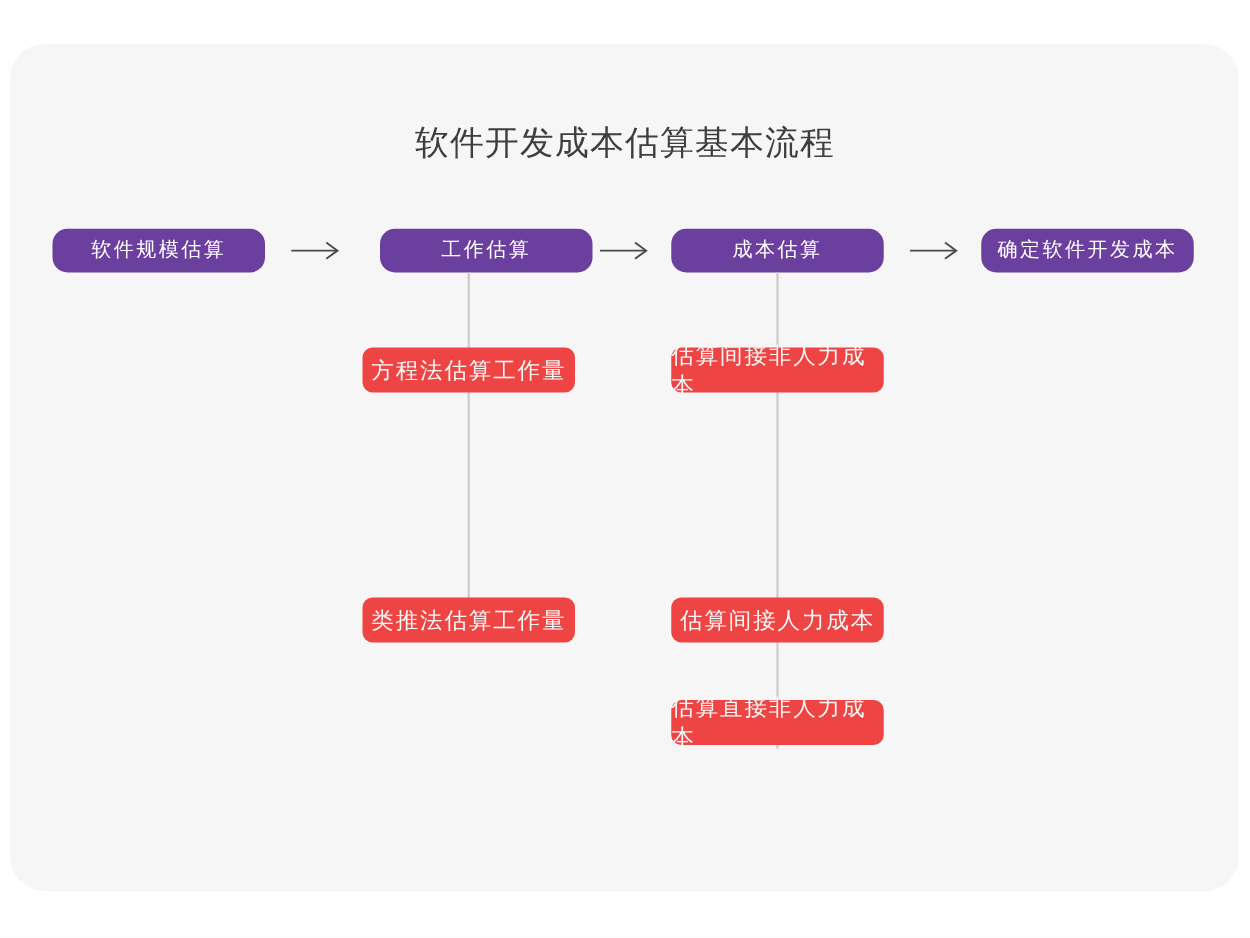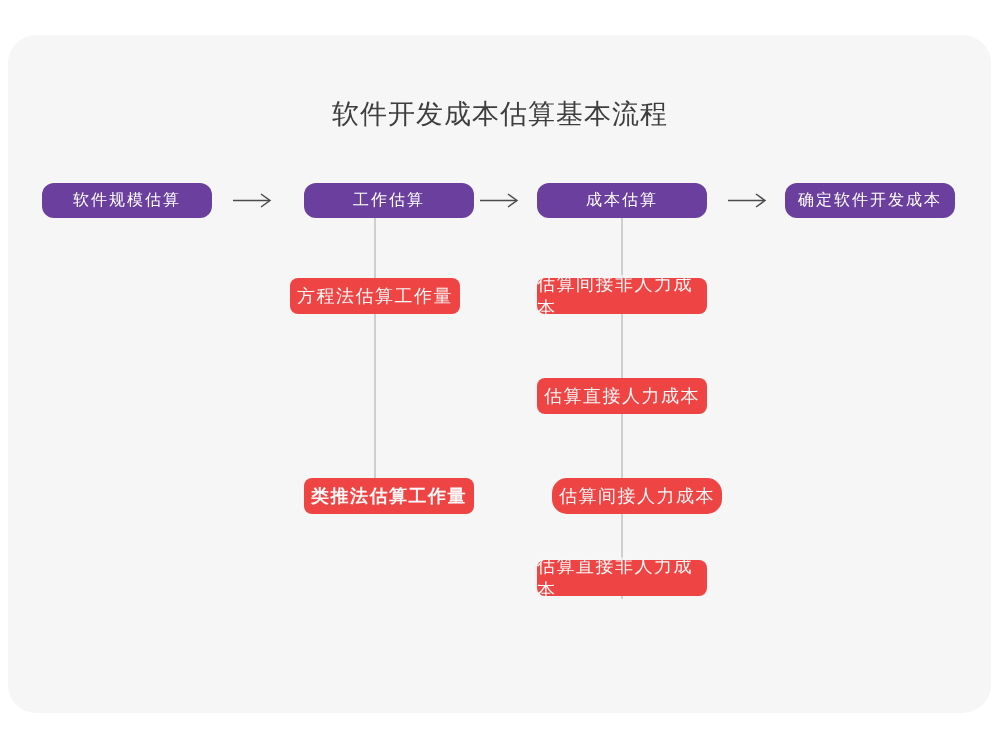--- a/index.html
+++ b/index.html
@@ -108,19 +108,18 @@
     <svg width="40" height="17" viewBox="0 0 40 17" xmlns="http://www.w3.org/2000/svg">
       <line x1="1" y1="8.5" x2="37" y2="8.5" stroke="#4B4B4B" stroke-width="1.5"></line>
       <polyline points="29,2 38,8.5 29,15" fill="none" stroke="#4B4B4B" stroke-width="1.5"></polyline>
     </svg>
   </div>
 
   <div class="connector" style="left:374px; top:218px; height:278px;"></div>
   <div class="connector" style="left:621px; top:218px; height:381px;"></div>
 
   <div class="sub-step" style="left:290px; top:278px;">方程法估算工作量</div>
-  <div class="sub-step" style="left:304px; top:478px;font-weight:bold;">类推法估算工作量</div>
+  <div class="sub-step" style="left:290px; top:478px;">类推法估算工作量</div>
 
   <div class="sub-step" style="left:537px; top:278px;">估算间接非人力成本</div>
-  <div class="sub-step" style="left:537px; top:378px;">估算直接人力成本</div>
-  <div class="sub-step" style="left:552px; top:478px;border-radius:15px;">估算间接人力成本</div>
+  <div class="sub-step" style="left:537px; top:478px;">估算间接人力成本</div>
   <div class="sub-step" style="left:537px; top:560px;">估算直接非人力成本</div>
 </div>
 
 </body></html>

